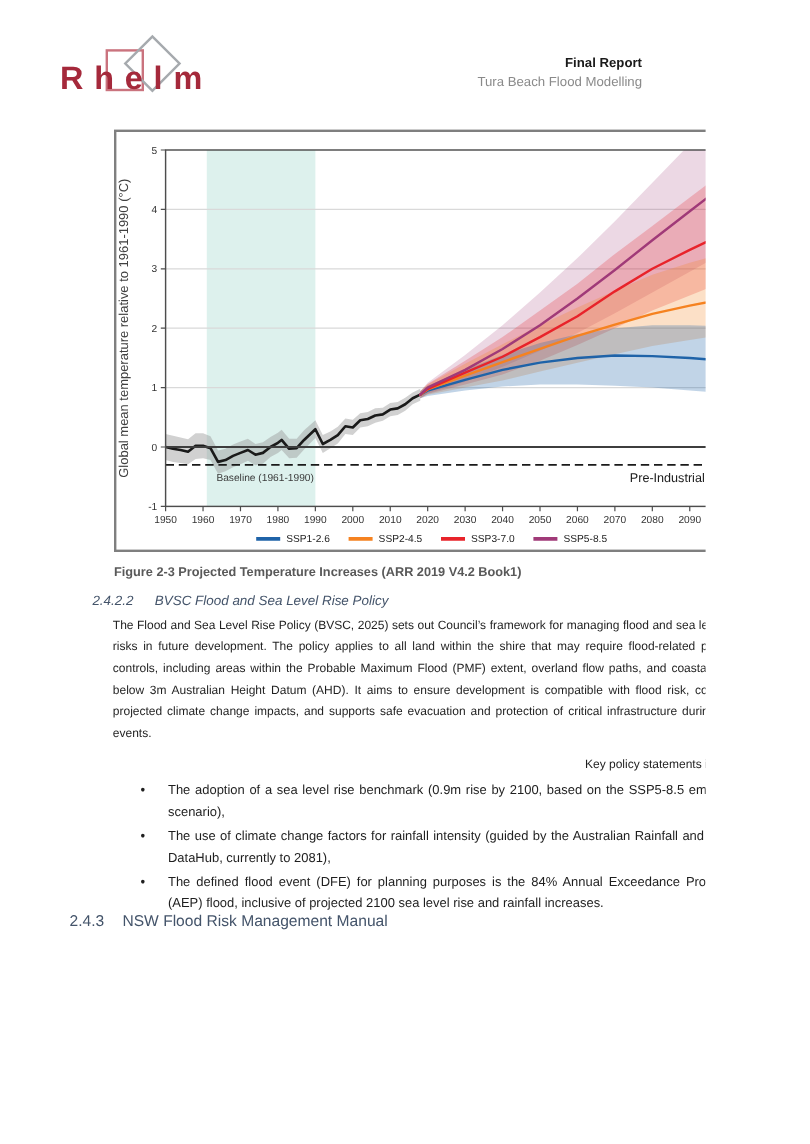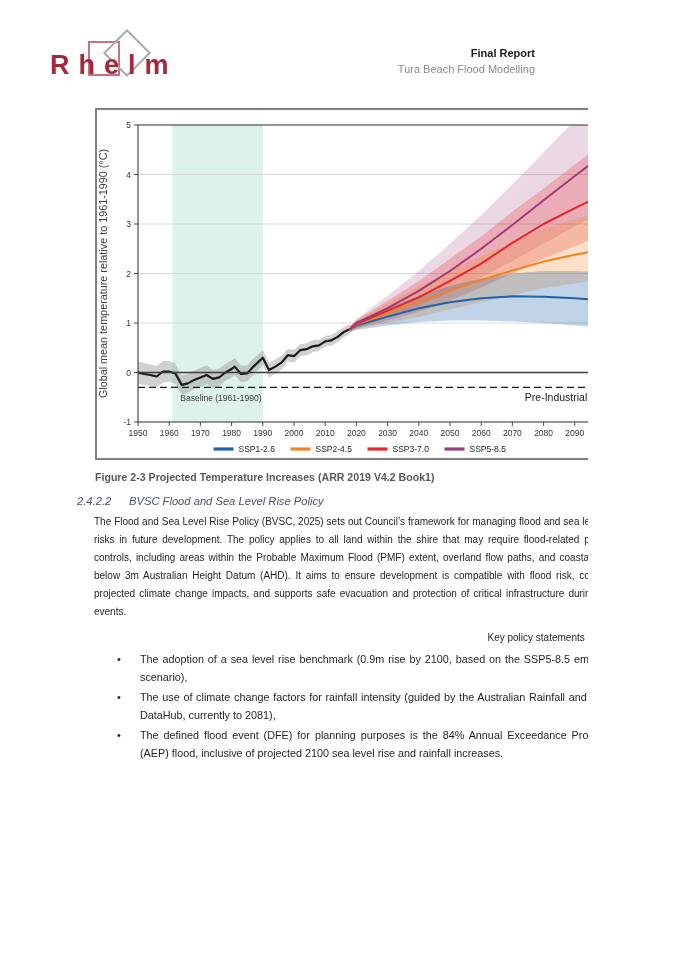--- a/index.html
+++ b/index.html
@@ -162,19 +162,22 @@
     <li class="bullet-item">
       <span class="bullet-dot">•</span>
       <span>The use of climate change factors for rainfall intensity (guided by the Australian Rainfall and Runoff DataHub, currently to 2081),</span>
     </li>
     <li class="bullet-item">
       <span class="bullet-dot">•</span>
       <span>The defined flood event (DFE) for planning purposes is the 84% Annual Exceedance Probability (AEP) flood, inclusive of projected 2100 sea level rise and rainfall increases.</span>
     </li>
   </ul>
 
+  <div class="h2">
+    <span class="num">2.4.3</span><span>NSW Flood Risk Management Manual</span>
+  </div>
 
 
   <div class="page-number-box">
     <span>8</span>
   </div>
 
 </div>
 
 </body></html>

